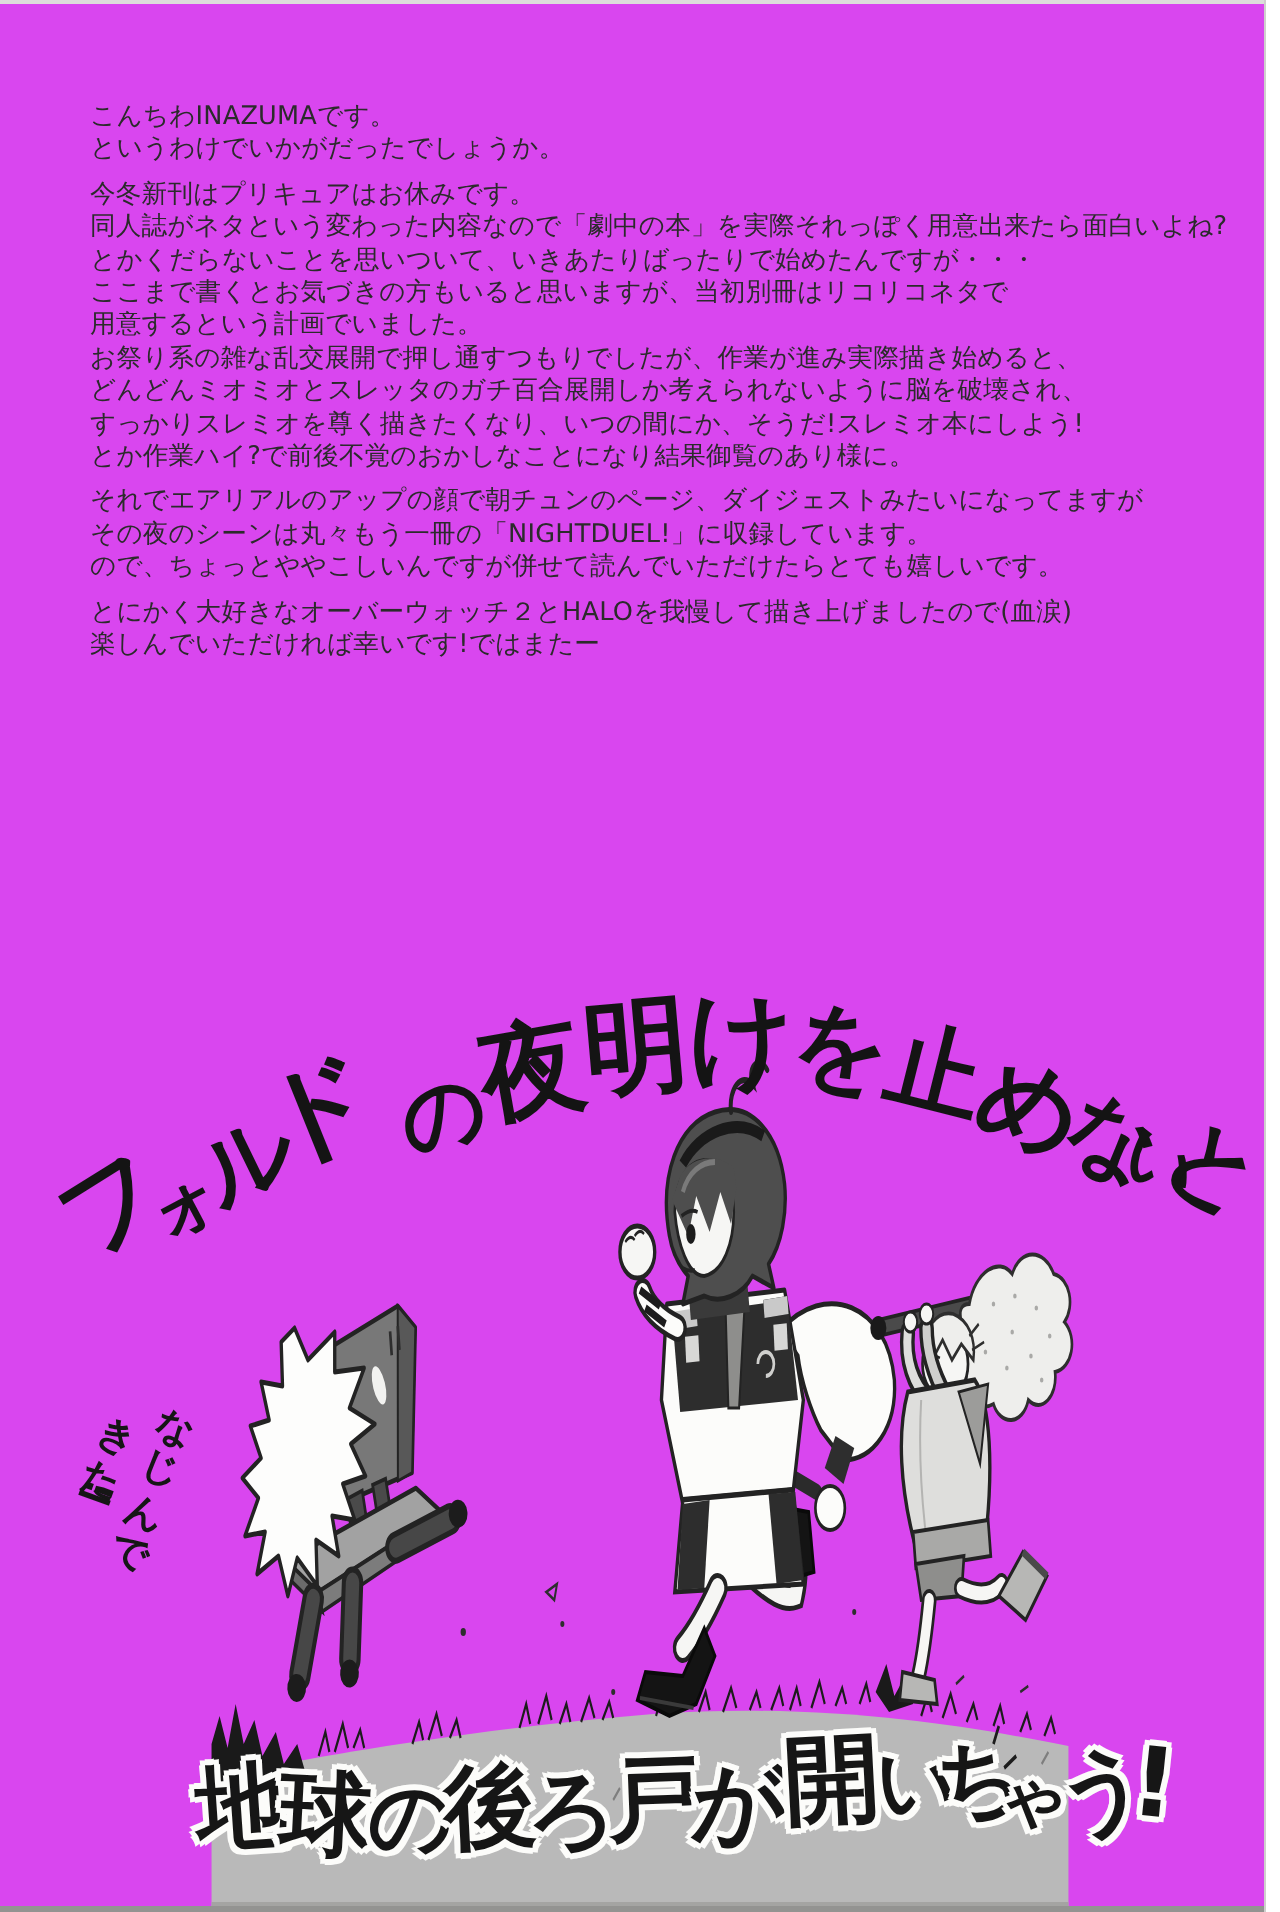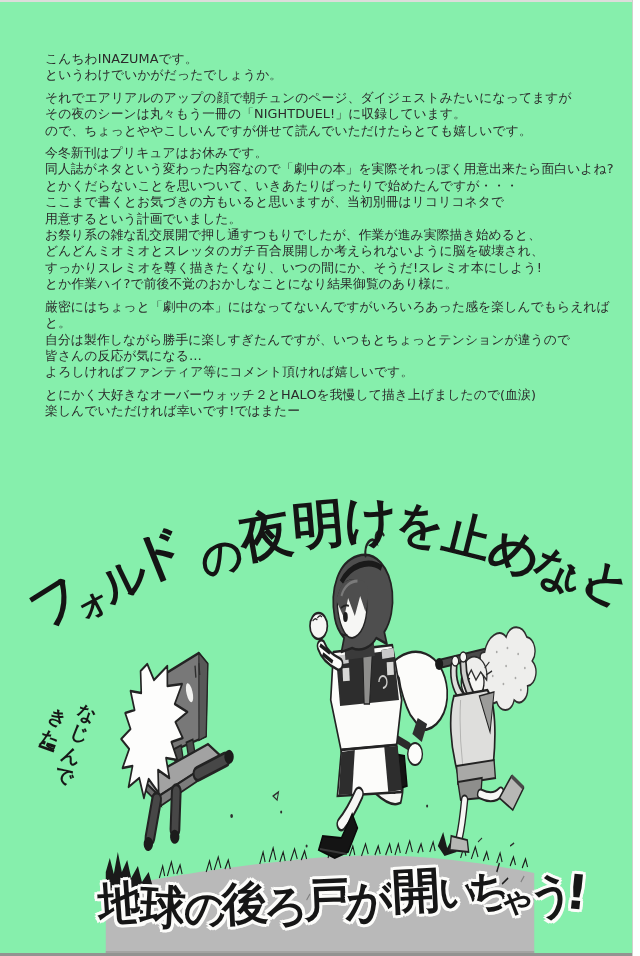--- a/index.html
+++ b/index.html
@@ -1,18 +1,18 @@
 <!DOCTYPE html>
 <html><head>
 <meta charset="utf-8">
 <style>
   html,body{margin:0;padding:0;background:#e8e8e8;}
   .page{
     position:relative;width:640px;height:956px;margin:0 auto;
-    background:#86efac;overflow:hidden;
+    background:#d946ef;overflow:hidden;
     font-family:"DejaVu Sans",sans-serif;color:#262626;
   }
   
   .afterword{
     position:absolute;left:45px;top:51px;width:585px;
     font-size:12.8px;line-height:16.4px;color:#2b2b2b;
     letter-spacing:0.1px;
   }
   .afterword .para{white-space:pre-line;margin:0 0 6px 0;}
   
@@ -43,36 +43,32 @@
   .edge-right{position:absolute;left:632px;top:0;width:8px;height:956px;background:#ffffff;border-left:1px solid #cfcfcd;}
 </style>
 </head>
 <body>
 
 <div class="page">
 
   <div class="afterword" id="afterword">
       <div class="para">こんちわINAZUMAです。
 というわけでいかがだったでしょうか。</div>
-      <div class="para">それでエアリアルのアップの顔で朝チュンのページ、ダイジェストみたいになってますが
-その夜のシーンは丸々もう一冊の「NIGHTDUEL!」に収録しています。
-ので、ちょっとややこしいんですが併せて読んでいただけたらとても嬉しいです。</div>
       <div class="para">今冬新刊はプリキュアはお休みです。
 同人誌がネタという変わった内容なので「劇中の本」を実際それっぽく用意出来たら面白いよね?
 とかくだらないことを思いついて、いきあたりばったりで始めたんですが・・・
 ここまで書くとお気づきの方もいると思いますが、当初別冊はリコリコネタで
 用意するという計画でいました。
 お祭り系の雑な乱交展開で押し通すつもりでしたが、作業が進み実際描き始めると、
 どんどんミオミオとスレッタのガチ百合展開しか考えられないように脳を破壊され、
 すっかりスレミオを尊く描きたくなり、いつの間にか、そうだ!スレミオ本にしよう!
 とか作業ハイ?で前後不覚のおかしなことになり結果御覧のあり様に。</div>
-      <div class="para">厳密にはちょっと「劇中の本」にはなってないんですがいろいろあった感を楽しんでもらえればと。
-自分は製作しながら勝手に楽しすぎたんですが、いつもとちょっとテンションが違うので
-皆さんの反応が気になる…
-よろしければファンティア等にコメント頂ければ嬉しいです。</div>
+      <div class="para">それでエアリアルのアップの顔で朝チュンのページ、ダイジェストみたいになってますが
+その夜のシーンは丸々もう一冊の「NIGHTDUEL!」に収録しています。
+ので、ちょっとややこしいんですが併せて読んでいただけたらとても嬉しいです。</div>
       <div class="para">とにかく大好きなオーバーウォッチ２とHALOを我慢して描き上げましたので(血涙)
 楽しんでいただければ幸いです!ではまたー</div>
     </div>
 
   <svg class="illu" width="640" height="956" viewBox="0 0 956 956" preserveAspectRatio="none" style="width:640px;height:956px">
   <svg x="0" y="0" width="956" height="956" viewBox="0 0 640 956">
 
     <g>
       <path d="M0,889 C70,879 200,864 330,857 C460,851 565,863 640,873 L640,956 L0,956 Z" fill="#b9b9b9"></path>
       <path d="M0,952 L640,952" stroke="#a4a4a2" stroke-width="2"></path>

